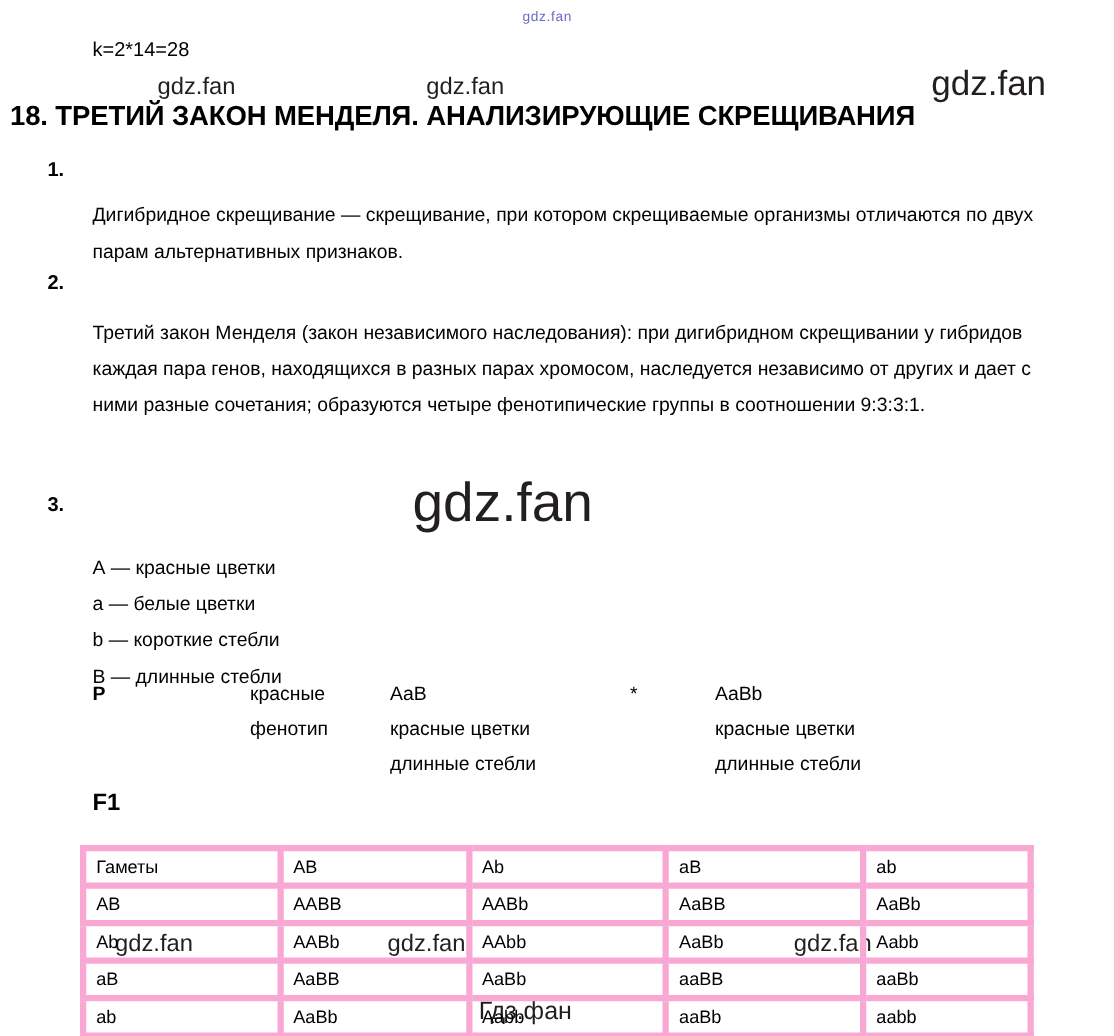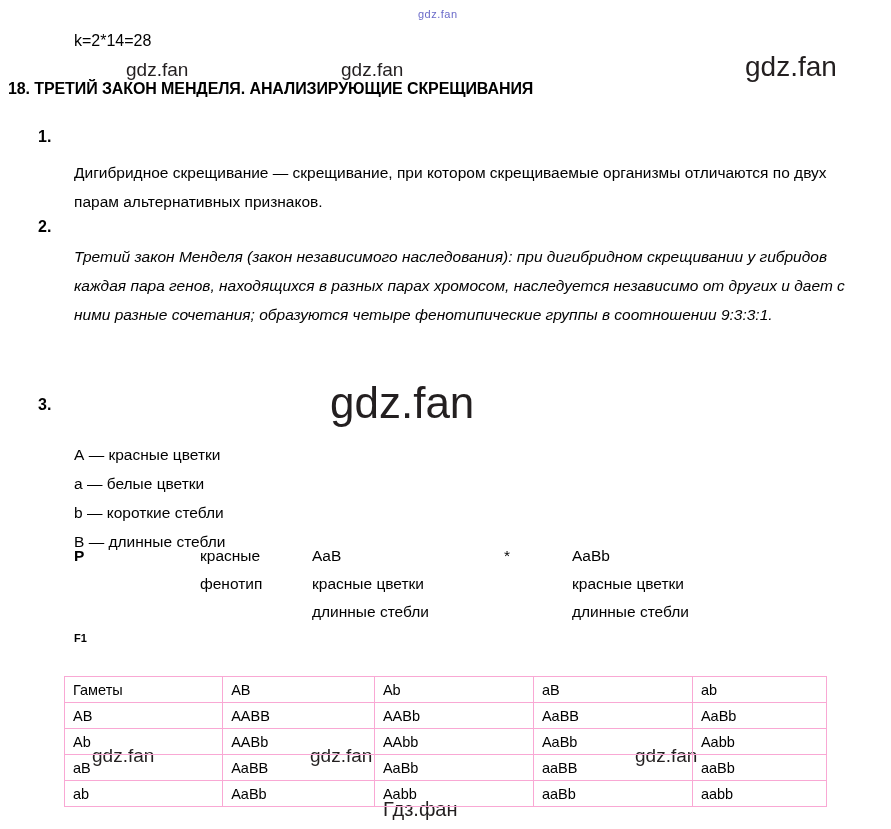--- a/index.html
+++ b/index.html
@@ -43,42 +43,42 @@
     position: absolute;
     left: 74px;
     top: 32px;
     font-size: 16px;
   }
   
   .heading {
     position: absolute;
     left: 8px;
     top: 80px;
-    font-size: 16px;
+    font-size: 22px;
     font-weight: bold;
     letter-spacing: -0.1px;
   }
   
   .num {
     position: absolute;
     font-size: 16px;
     font-weight: bold;
     left: 38px;
   }
   .para {
     position: absolute;
     left: 74px;
     font-size: 15.5px;
     line-height: 29px;
     width: 790px;
   }
   #num1 { top: 128px; }
   #para1 { top: 158px; }
   #num2 { top: 218px; }
-  #para2 { top: 242px; font-style: italic; }
+  #para2 { top: 252px; }
   #num3 { top: 396px; }
 
   
   .legend {
     position: absolute;
     left: 74px;
     font-size: 15.5px;
     line-height: 29px;
   }
   #legend { top: 440px; }
@@ -100,35 +100,35 @@
   .c-kind { width: 112px; }
   .c-left { width: 192px; }
   .c-star { width: 68px; text-align: left; }
   .c-right { width: 200px; }
 
   
   .f1 {
     position: absolute;
     left: 74px;
     top: 632px;
-    font-size: 11px;
+    font-size: 19px;
     font-weight: bold;
   }
 
   
   .tbl {
     position: absolute;
     left: 64px;
     top: 676px;
     width: 763px;
     border-collapse: collapse;
     font-size: 14.5px;
   }
   .tbl td {
-    border: 1px solid #f9a8d4;
+    border: 5px solid #f9a8d4;
     height: 23px;
     padding: 1px 0 1px 8px;
     vertical-align: middle;
   }
   .tbl td:nth-child(1) { width: 158px; }
   .tbl td:nth-child(2) { width: 152px; }
   .tbl td:nth-child(3) { width: 160px; }
   .tbl td:nth-child(4) { width: 160px; }
   .tbl td:nth-child(5) { width: 133px; }
 </style>

